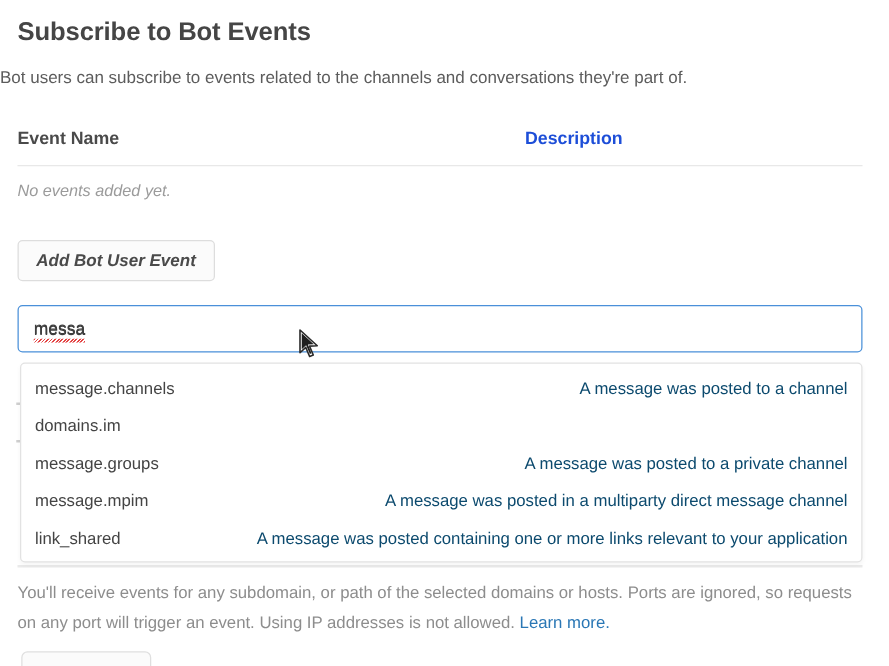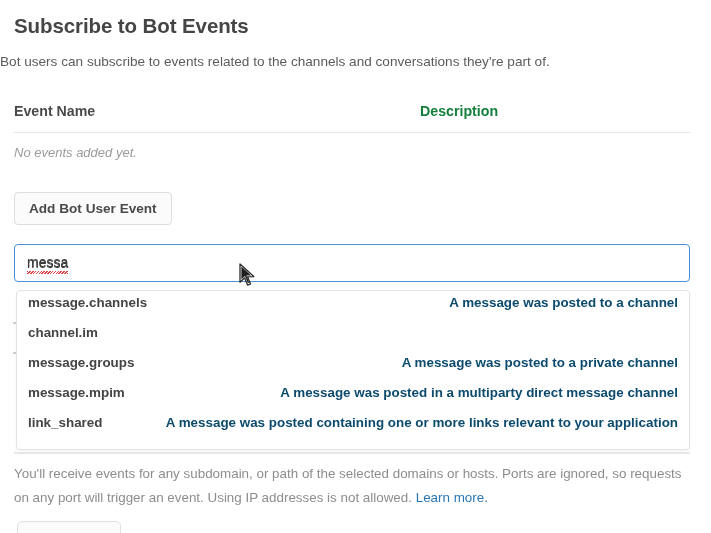--- a/index.html
+++ b/index.html
@@ -63,21 +63,21 @@
     font-size: 14.2px;
     font-weight: bold;
     color: #4a4a4a;
   }
   .col-description {
     position: absolute;
     left: 406px;
     top: 0;
     font-size: 14.2px;
     font-weight: bold;
-    color: #15803d;
+    color: #1d4ed8;
   }
   .table-rule {
     position: absolute;
     left: 0;
     top: 29px;
     width: 676px;
     height: 1px;
     background: #e8e8e8;
   }
   .empty-row {
@@ -102,20 +102,21 @@
     background: #fbfbfb;
     border: 1px solid #dddddd;
     border-radius: 4px;
     font-family: "Liberation Sans", sans-serif;
     font-size: 13.6px;
     font-weight: bold;
     color: #4a4a4a;
     cursor: pointer;
     box-sizing: border-box;
     white-space: nowrap;
+    font-style: italic;
   }
 
   
   .event-search-wrap {
     position: absolute;
     left: 14px;
     top: 244px;
     width: 676px;
   }
   .event-search-input {
@@ -169,24 +170,24 @@
     border: 1px solid #e2e2e2;
     border-radius: 4px;
     box-shadow: 0 2px 4px rgba(0,0,0,0.045);
     padding: 4px 0 4px 0;
     z-index: 5;
   }
   .dropdown-option {
     position: relative;
     height: 30px;
     display: flex;
+    align-items: center;
     padding: 0 11px;
     box-sizing: border-box;
     cursor: pointer;
-    font-weight: bold;
   }
   .opt-name {
     font-size: 13.4px;
     color: #444444;
     white-space: nowrap;
   }
   .opt-desc {
     margin-left: auto;
     font-size: 13.4px;
     color: #0c4a6e;
@@ -280,21 +281,21 @@
 
   <div class="behind-mark" style="top:322px;"></div>
   <div class="behind-mark" style="top:352px;"></div>
 
   <div class="event-dropdown">
     <div class="dropdown-option">
       <span class="opt-name">message.channels</span>
       <span class="opt-desc">A message was posted to a channel</span>
     </div>
     <div class="dropdown-option">
-      <span class="opt-name">channel.im</span>
+      <span class="opt-name">domains.im</span>
     </div>
     <div class="dropdown-option">
       <span class="opt-name">message.groups</span>
       <span class="opt-desc">A message was posted to a private channel</span>
     </div>
     <div class="dropdown-option">
       <span class="opt-name">message.mpim</span>
       <span class="opt-desc">A message was posted in a multiparty direct message channel</span>
     </div>
     <div class="dropdown-option">

